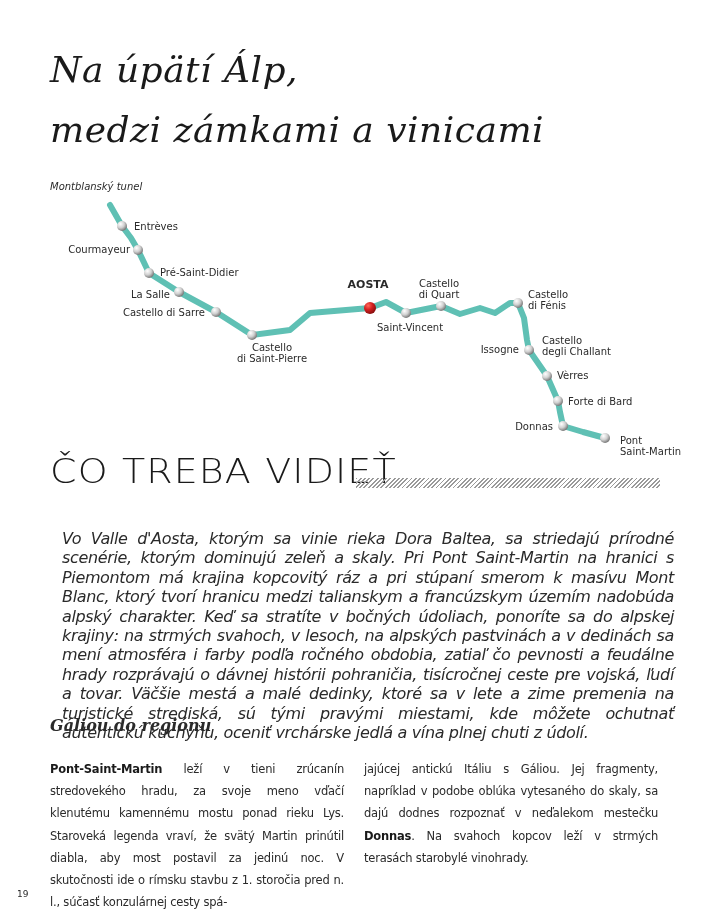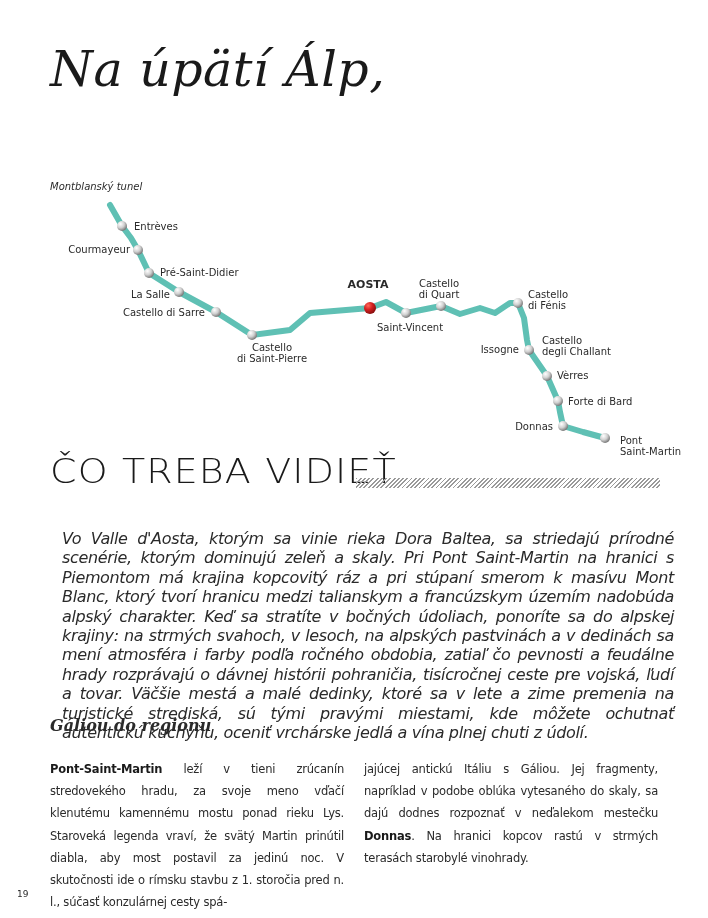--- a/index.html
+++ b/index.html
@@ -1,17 +1,17 @@
 <!DOCTYPE html>
 <html><head>
 <meta charset="utf-8">
 <style>
   html, body { margin:0; padding:0; background:#ffffff; }
   body { width:708px; height:918px; position:relative; overflow:hidden; color:#1e1e1e; font-family:"Liberation Sans", sans-serif; }
-  .title { position:absolute; left:50px; top:40px; font-family:"DejaVu Serif", serif; font-style:italic; font-weight:normal; font-size:49px; line-height:60px; color:#1a1a1a; letter-spacing:0.5px; margin:0; }
+  .title { position:absolute; left:50px; top:40px; font-family:"DejaVu Serif", serif; font-style:italic; font-weight:normal; font-size:36px; line-height:60px; color:#1a1a1a; letter-spacing:0.5px; margin:0; }
   .title span { display:block; }
   #map { position:absolute; left:0; top:170px; width:708px; height:300px; }
   .maplabel { font-family:"DejaVu Sans", sans-serif; font-size:10px; fill:#2a2a2a; }
   .maplabel.bold { font-weight:bold; font-size:11px; }
   .maplabel.ital { font-style:italic; }
   .section-heading { position:absolute; left:50px; top:452px; font-family:"DejaVu Sans", sans-serif; font-weight:200; font-size:33px; letter-spacing:1px; color:#1a1a1a; margin:0; transform:scaleX(1.15); transform-origin:left top; }
   .hatch { position:absolute; left:356px; top:478px; width:304px; height:10px;
     background: repeating-linear-gradient(135deg, #9a9a9a 0px, #9a9a9a 1.3px, transparent 1.3px, transparent 3px); }
   .intro { position:absolute; left:50px; top:517px; width:612px; font-family:"DejaVu Sans", sans-serif; font-style:italic; font-size:16px; line-height:19.4px; color:#2a2a2a; margin:12px; text-align:justify; letter-spacing:-0.35px; }
   .subheading { position:absolute; left:50px; top:716px; font-family:"DejaVu Serif", serif; font-style:italic; font-size:16px; color:#2a2a2a; margin:0; }
@@ -19,20 +19,21 @@
   .col1 { left:50px; }
   .col2 { left:364px; }
   .col b { font-weight:bold; color:#1a1a1a; }
   .pagenum { position:absolute; left:17px; top:889px; font-family:"DejaVu Sans", sans-serif; font-size:9px; color:#2a2a2a; }
 </style>
 </head>
 <body>
 
 <h1 class="title">
   <span>Na úpätí Álp,</span>
+  <span>medzi zámkami a vinicami</span>
 </h1>
 
 <svg id="map" viewBox="0 170 708 300" xmlns="http://www.w3.org/2000/svg">
   <defs>
     <radialGradient id="dotgrad" cx="35%" cy="30%" r="70%">
       <stop offset="0%" stop-color="#ffffff"></stop>
       <stop offset="55%" stop-color="#d0d0d0"></stop>
       <stop offset="100%" stop-color="#7a7a7a"></stop>
     </radialGradient>
     <radialGradient id="reddot" cx="35%" cy="30%" r="70%">
@@ -80,15 +81,15 @@
 
 <h2 class="section-heading">ČO TREBA VIDIEŤ</h2>
 <div class="hatch"></div>
 
 <p class="intro">Vo Valle d'Aosta, ktorým sa vinie rieka Dora Baltea, sa striedajú prírodné scenérie, ktorým dominujú zeleň a skaly. Pri Pont Saint-Martin na hranici s Piemontom má krajina kopcovitý ráz a pri stúpaní smerom k masívu Mont Blanc, ktorý tvorí hranicu medzi talianskym a francúzskym územím nadobúda alpský charakter. Keď sa stratíte v bočných údoliach, ponoríte sa do alpskej krajiny: na strmých svahoch, v lesoch, na alpských pastvinách a v dedinách sa mení atmosféra i farby podľa ročného obdobia, zatiaľ čo pevnosti a feudálne hrady rozprávajú o dávnej histórii pohraničia, tisícročnej ceste pre vojská, ľudí a tovar. Väčšie mestá a malé dedinky, ktoré sa v lete a zime premenia na turistické strediská, sú tými pravými miestami, kde môžete ochutnať autentickú kuchyňu, oceniť vrchárske jedlá a vína plnej chuti z údolí.</p>
 
 <h3 class="subheading">Gáliou do regiónu</h3>
 
 <p class="col col1"><b>Pont-Saint-Martin</b><span> leží v tieni zrúcanín stredovekého hradu, za svoje meno vďačí klenutému kamennému mostu ponad rieku Lys. Staroveká legenda vraví, že svätý Martin prinútil diabla, aby most postavil za jedinú noc. V skutočnosti ide o rímsku stavbu z 1. storočia pred n. l., súčasť konzulárnej cesty spá-</span></p>
 
-<p class="col col2"><span>jajúcej antickú Itáliu s Gáliou. Jej fragmenty, napríklad v podobe oblúka vytesaného do skaly, sa dajú dodnes rozpoznať v neďalekom mestečku </span><b>Donnas</b><span>. Na hranici kopcov rastú v strmých terasách starobylé vinohrady.</span></p>
+<p class="col col2"><span>jajúcej antickú Itáliu s Gáliou. Jej fragmenty, napríklad v podobe oblúka vytesaného do skaly, sa dajú dodnes rozpoznať v neďalekom mestečku </span><b>Donnas</b><span>. Na svahoch kopcov leží v strmých terasách starobylé vinohrady.</span></p>
 
 <div class="pagenum">19</div>
 
 </body></html>

